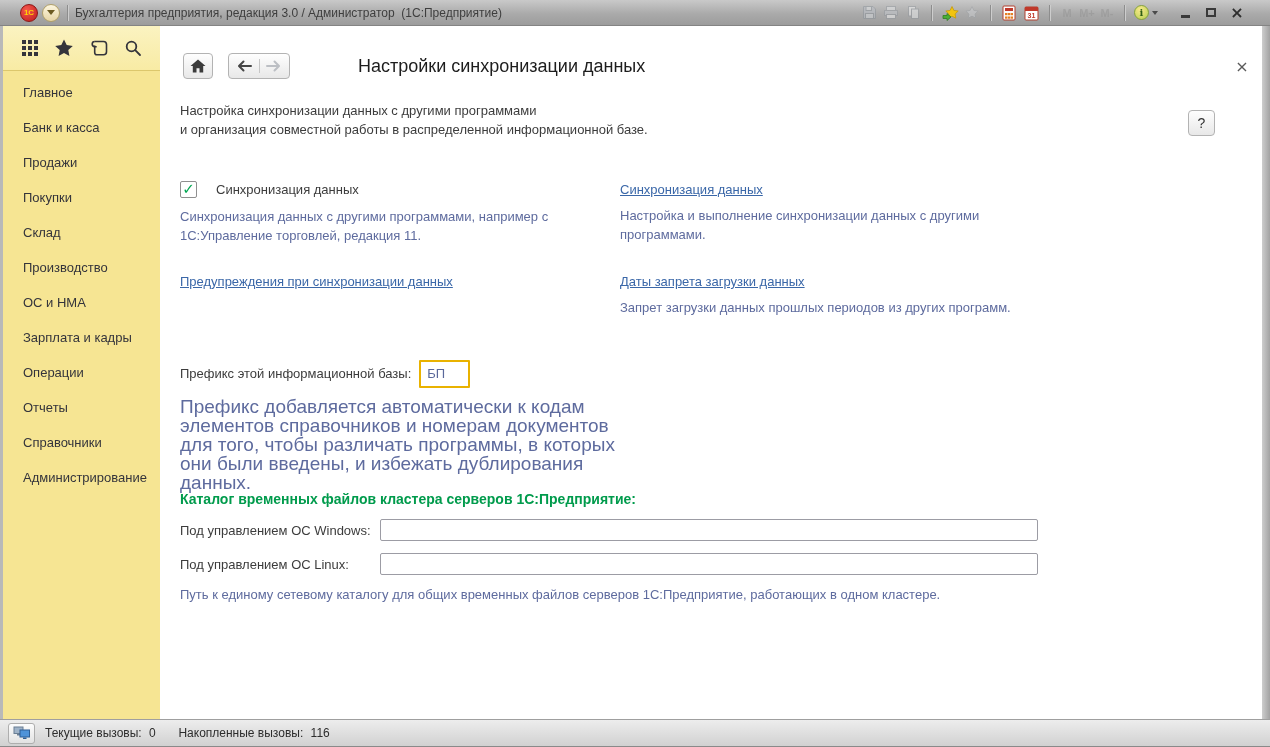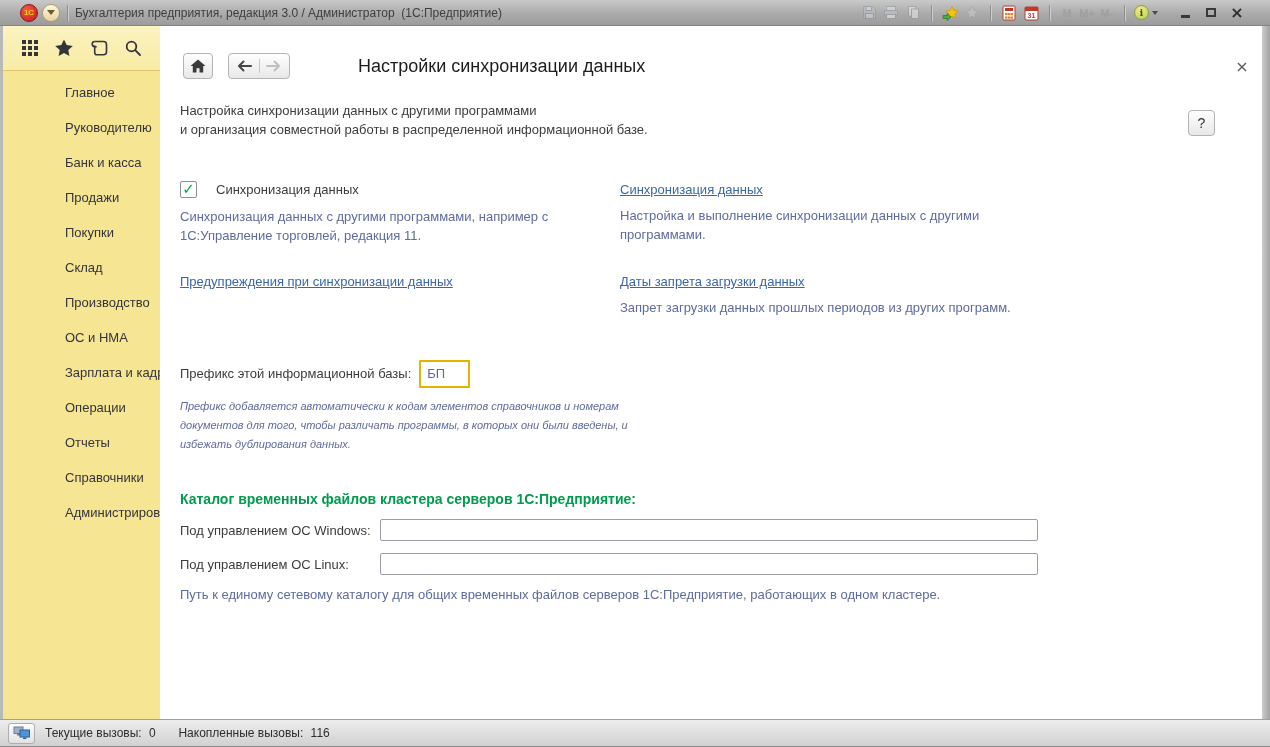--- a/index.html
+++ b/index.html
@@ -37,21 +37,21 @@
   
   .frame-left { position:absolute; left:0; top:26px; width:3px; height:693px; background:#b9b9b9; }
   .frame-right { position:absolute; left:1262px; top:26px; width:8px; height:693px; background:linear-gradient(90deg,#cdcdcd,#a2a2a2); }
 
   
   .sidebar { position:absolute; left:3px; top:26px; width:157px; height:693px; background:#f6e593; }
   .sidebar-tools { height:45px; display:flex; align-items:center; justify-content:space-between; padding:0 14px;
     background:linear-gradient(#fbf3c1,#f8eba4); border-bottom:1px solid #dcc76c; }
   .tool-btn { width:26px; height:26px; display:flex; align-items:center; justify-content:center; cursor:pointer; }
   .side-items { padding-top:4px; }
-  .side-item { height:35px; line-height:35px; padding-left:20px; font-size:13px; color:#34343b; cursor:pointer; white-space:nowrap;margin-left:42px; }
+  .side-item { height:35px; line-height:35px; padding-left:20px; font-size:13px; color:#34343b; cursor:pointer; white-space:nowrap; }
 
   
   .main { position:absolute; left:160px; top:26px; width:1102px; height:742px; background:#ffffff; }
   .btn { background:linear-gradient(#fefefe,#e8e8e8); border:1px solid #b3b3b3; border-radius:4px;
     display:flex; align-items:center; justify-content:center; cursor:pointer; }
   .nav-home { position:absolute; left:23px; top:27px; width:30px; height:26px; }
   .nav-group { position:absolute; left:68px; top:27px; width:62px; height:26px; padding:0; overflow:hidden; display:flex; }
   .nav-half { flex:1; display:flex; align-items:center; justify-content:center; cursor:pointer; }
   .nav-half + .nav-half { border-left:1px solid #c6c6c6; }
   .page-title { position:absolute; left:198px; top:30px; font-size:18px; color:#1d1d1d; }
@@ -65,21 +65,21 @@
   .cb-row { display:flex; align-items:center; }
   .checkbox { width:17px; height:17px; background:#fff; border:1px solid #8f8f8f; border-radius:2px;
     display:flex; align-items:center; justify-content:center; cursor:pointer; }
   .checkmark { color:#00a651; font-size:15px; font-weight:bold; font-family:"DejaVu Sans",sans-serif; line-height:15px; }
   .cb-label { margin-left:19px; color:#3c3c3c; }
   .link { color:#3a67a8; text-decoration:underline; cursor:pointer; display:inline-block; }
 
   .prefix-row { position:absolute; left:20px; top:334px; height:27px; display:flex; align-items:center; font-size:13px; color:#3c3c3c; }
   .prefix-input { width:51px; height:27px; margin-left:8px; border:2px solid #e9b200; border-radius:1px;
     font-size:13px; color:#5a689b; padding:12px 6px; outline:none; font-family:inherit; background:#fff; }
-  .prefix-desc { position:absolute; left:20px; top:371px; width:462px; font-size:11px; color:#5e6b9e; line-height:19px;font-style:italic; }
+  .prefix-desc { position:absolute; left:20px; top:371px; width:462px; font-size:19px; color:#5e6b9e; line-height:19px; }
 
   .cluster-header { position:absolute; left:20px; top:465px; font-size:14px; font-weight:bold; color:#009b4c; }
   .os-row { position:absolute; left:20px; height:24px; display:flex; align-items:center; font-size:13px; color:#3c3c3c; }
   .os-label { width:200px; }
   .os-input { width:658px; height:22px; border:1px solid #9c9ca4; border-radius:2px; padding:0 6px;
     font-size:13px; color:#3c3c3c; outline:none; font-family:inherit; background:#fff; }
   .cluster-note { position:absolute; left:20px; top:561px; font-size:13px; color:#5e6b9e; }
 
   
   .statusbar { position:absolute; left:0; top:719px; width:1270px; height:28px;
@@ -219,21 +219,20 @@
       </div>
       <div class="tool-btn">
         <svg width="22" height="22" viewBox="0 0 22 22" fill="none" stroke="#34343b" stroke-width="1.8">
             <circle cx="9.5" cy="9.5" r="4.8"></circle>
             <path d="M13.2 13.2L18 18" stroke-linecap="round"></path>
           </svg>
       </div>
     </div>
     <div class="side-items">
       <div class="side-item">Главное</div>
-      <div class="side-item">Руководителю</div>
       <div class="side-item">Банк и касса</div>
       <div class="side-item">Продажи</div>
       <div class="side-item">Покупки</div>
       <div class="side-item">Склад</div>
       <div class="side-item">Производство</div>
       <div class="side-item">ОС и НМА</div>
       <div class="side-item">Зарплата и кадры</div>
       <div class="side-item">Операции</div>
       <div class="side-item">Отчеты</div>
       <div class="side-item">Справочники</div>

